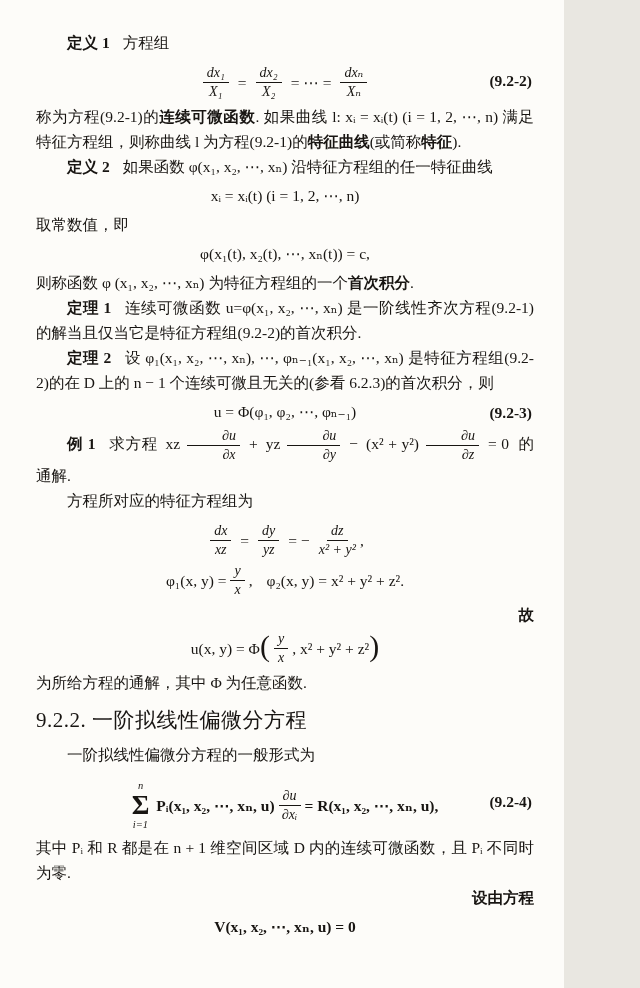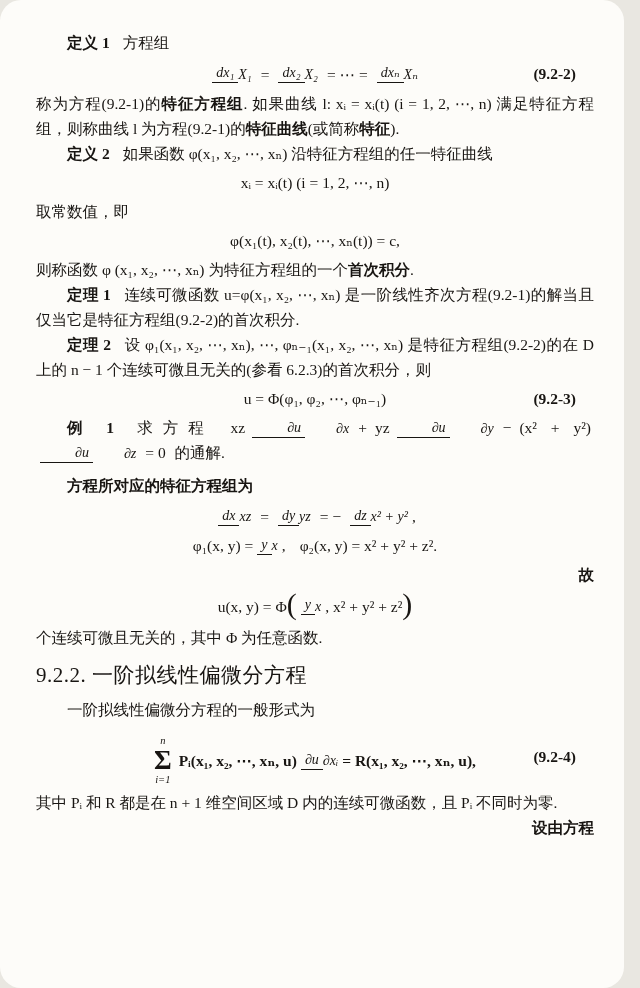--- a/index.html
+++ b/index.html
@@ -3,57 +3,56 @@
 <meta charset="utf-8">
 <style>
   * { box-sizing: border-box; }
   html, body { margin: 0; padding: 0; }
   body {
     width: 640px; height: 988px;
     background: #e9e7e1;
     font-family: "Liberation Serif", "DejaVu Serif", serif;
   }
   .page {
-    width: 624px; height: 988px;
+    width: 564px; height: 988px;
     background: #fdfcf9;
     color: #181512;
     padding: 30px 30px 12px 36px;
     font-size: 15.5px;
     line-height: 25px;
     overflow: hidden;
     position: relative;
-    border-radius: 21px;
   }
   .para { margin: 0; text-align: justify; }
   .indent { text-indent: 2em; }
   .b { font-weight: bold; text-align: right; }
   .lbl { font-weight: bold; margin-right: 0.85em; }
   .math { }
 
   .display { position: relative; text-align: center; margin: 4px 0; }
   .eqbody { display: inline-flex; align-items: center; justify-content: center; }
-  .eqtag { position: absolute; right: 18px; top: 50%; transform: translateY(-50%); font-weight: bold; font-style: normal; }
-
-  .frac { display: inline-flex; flex-direction: row; align-items: center;
+  .eqtag { position: absolute; right: 2px; top: 50%; transform: translateY(-50%); font-weight: bold; font-style: normal; }
+
+  .frac { display: inline-flex; flex-direction: column; align-items: center;
           vertical-align: middle; margin: 0 4px; line-height: 1.15; font-size: 14px; font-style: italic; }
   .frac .num { padding: 0 4px 1px; border-bottom: 1.4px solid #181512; }
   .frac .den { padding-top: 1px; }
 
   .op { margin: 0 5px; font-style: normal; }
   .mi { margin: 0 3px; }
 
   .sum { display: inline-flex; flex-direction: column; align-items: center;
          vertical-align: middle; line-height: 1; margin-right: 7px; }
   .sum .lim { font-size: 10.5px; font-style: italic; line-height: 1.15; }
   .sum .sig { font-size: 27px; line-height: 1; font-weight: bold; font-style: normal; }
 
   .bigp { font-size: 30px; line-height: 1; vertical-align: middle; position: relative; top: -2px; font-style: normal; }
 
   .sec-heading { font-size: 21px; font-weight: normal; margin: 13px 0 9px; letter-spacing: 0.5px; }
-  .gt8 { margin-top: 8px; font-weight: bold; }
+  .gt8 { margin-top: 0; }
   .gt6 { }
 </style>
 </head>
 <body>
 
 <div class="page">
 
   <p class="para indent">
     <span class="lbl">定义 1</span><span>方程组</span>
   </p>
@@ -72,21 +71,21 @@
       <span class="op">= ⋯ =</span>
       <span class="frac">
           <span class="num">dxₙ</span>
           <span class="den">Xₙ</span>
         </span>
     </span>
     <span class="eqtag">(9.2-2)</span>
   </div>
 
   <p class="para">
-    <span>称为方程(9.2-1)的</span><span class="b">特征方程组</span><span>. 如果曲线 l: xᵢ = xᵢ(t) (i = 1, 2, ⋯, n) 满足特征方程组，则称曲线 l 为方程(9.2-1)的</span><span class="b">特征曲线</span><span>(或简称</span><span class="b">特征</span><span>).</span>
+    <span>称为方程(9.2-1)的</span><span class="b">连续可微函数</span><span>. 如果曲线 l: xᵢ = xᵢ(t) (i = 1, 2, ⋯, n) 满足特征方程组，则称曲线 l 为方程(9.2-1)的</span><span class="b">特征曲线</span><span>(或简称</span><span class="b">特征</span><span>).</span>
   </p>
 
   <p class="para indent">
     <span class="lbl">定义 2</span><span>如果函数 φ(x₁, x₂, ⋯, xₙ) 沿特征方程组的任一特征曲线</span>
   </p>
 
   <div class="display">
     <span class="math">xᵢ = xᵢ(t)  (i = 1, 2, ⋯, n)</span>
   </div>
 
@@ -179,21 +178,21 @@
       <span class="frac">
           <span class="num">y</span>
           <span class="den">x</span>
         </span>
       <span class="math">, x² + y² + z²</span>
       <span class="bigp">)</span>
     </span>
   </div>
 
   <p class="para gt6">
-    <span>个连续可微且无关的，其中 Φ 为任意函数.</span>
+    <span>为所给方程的通解，其中 Φ 为任意函数.</span>
   </p>
 
   <h2 class="sec-heading">9.2.2. 一阶拟线性偏微分方程</h2>
 
   <p class="para indent">
     <span>一阶拟线性偏微分方程的一般形式为</span>
   </p>
 
   <div class="display">
     <span class="eqbody">
@@ -214,14 +213,17 @@
 
   <p class="para">
     <span>其中 Pᵢ 和 R 都是在 n + 1 维空间区域 D 内的连续可微函数，且 Pᵢ 不同时为零.</span>
   </p>
 
 
   <p class="para indent b">
     <span>设由方程</span>
   </p>
 
+  <div class="display">
+    <span class="math b">V(x₁, x₂, ⋯, xₙ, u) = 0</span>
+  </div>
 
 </div>
 
 </body></html>

